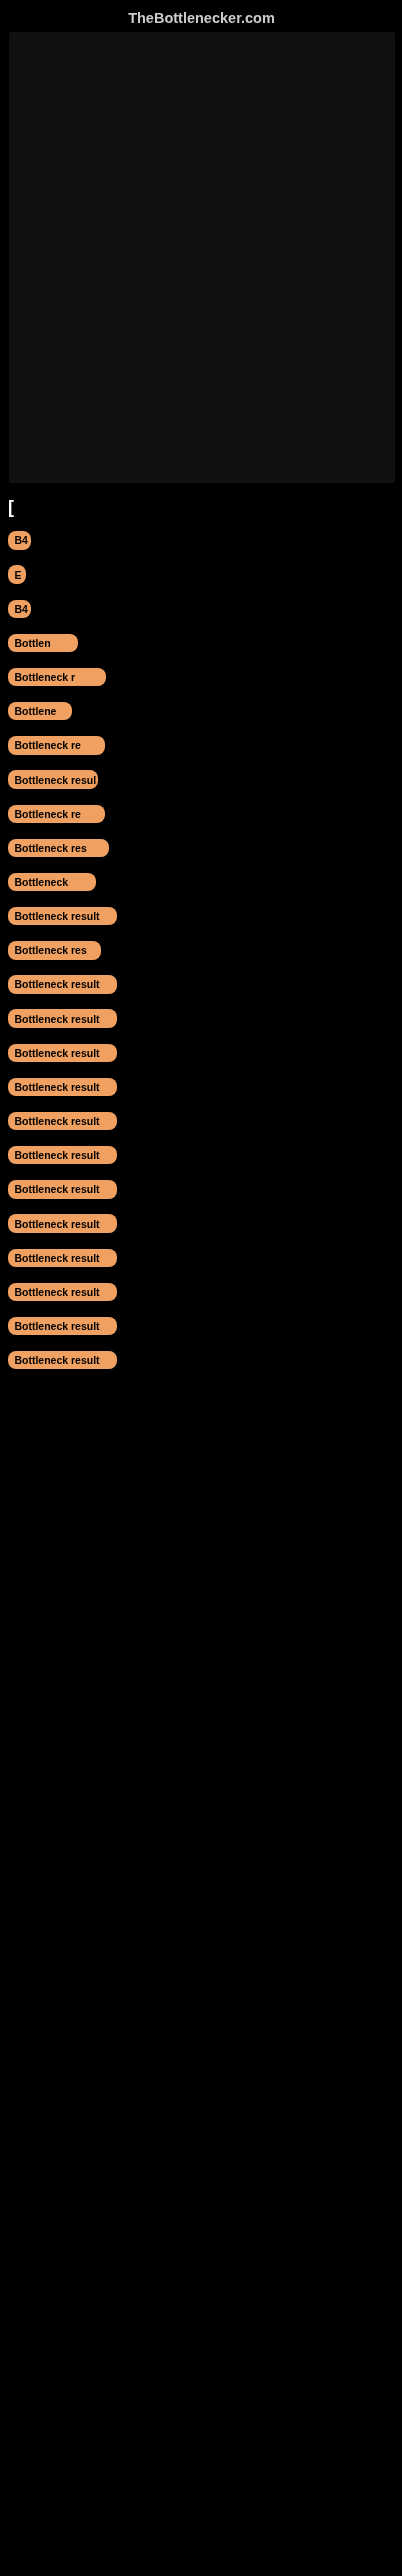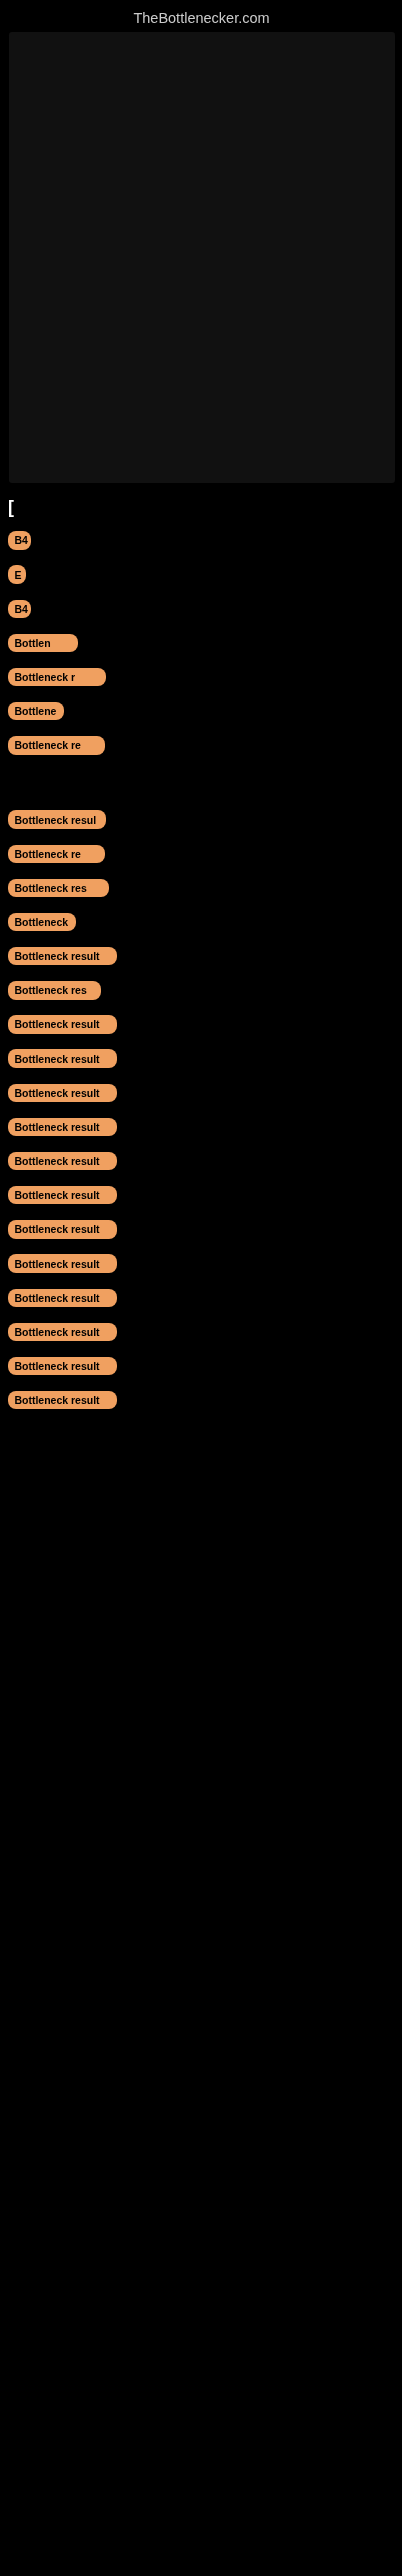--- a/index.html
+++ b/index.html
@@ -15,21 +15,21 @@
       font-family: Arial, sans-serif;
       position: relative;
       overflow-x: hidden;
     }
 
     .site-title {
       color: #cccccc;
       font-size: 14.5px;
       text-align: center;
       padding: 9.7px 0 6.4px 0;
-      font-weight: normal;
+      font-weight: bold;
     }
 
     .main-content {
       padding: 0 8px;
     }
 
     .bottleneck-block {
       margin-bottom: 3.2px;
     }
 
@@ -68,26 +68,26 @@
       background-color: #111111;
       border-radius: 3.2px;
     }
 
     
     .block-1 { width: 22.5px; }
     .block-2 { width: 17.7px; }
     .block-3 { width: 22.5px; }
     .block-4 { width: 70px; }
     .block-5 { width: 98px; }
-    .block-6 { width: 56px; }
+    .block-6 { width: 64px; }
     .block-7 { width: 97px; }
-    .block-8 { width: 98px; margin-top: 40px; }
+    .block-8 { width: 90px; }
     .block-9 { width: 97px; }
     .block-10 { width: 101px; }
-    .block-11 { width: 68px; }
+    .block-11 { width: 88px; }
     .block-12 { width: 109px; }
     .block-13 { width: 93px; }
     .block-14 { width: 109px; }
     .block-15 { width: 109px; }
     .block-16 { width: 109px; }
     .block-17 { width: 109px; }
     .block-18 { width: 109px; }
     .block-19 { width: 109px; }
     .block-20 { width: 109px; }
     .block-21 { width: 109px; }

